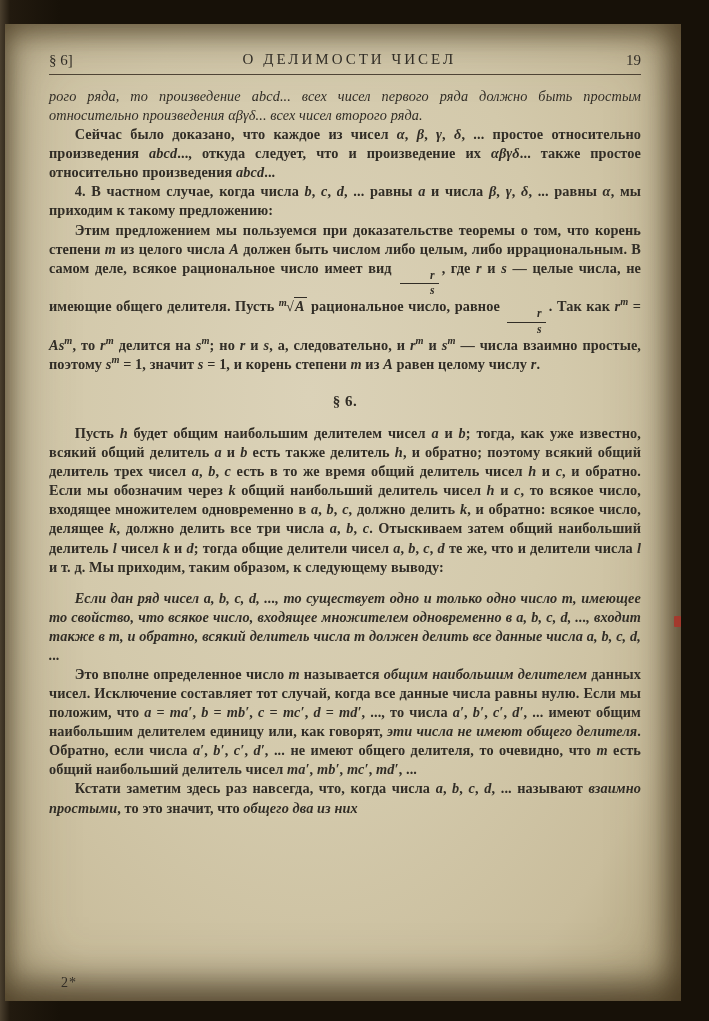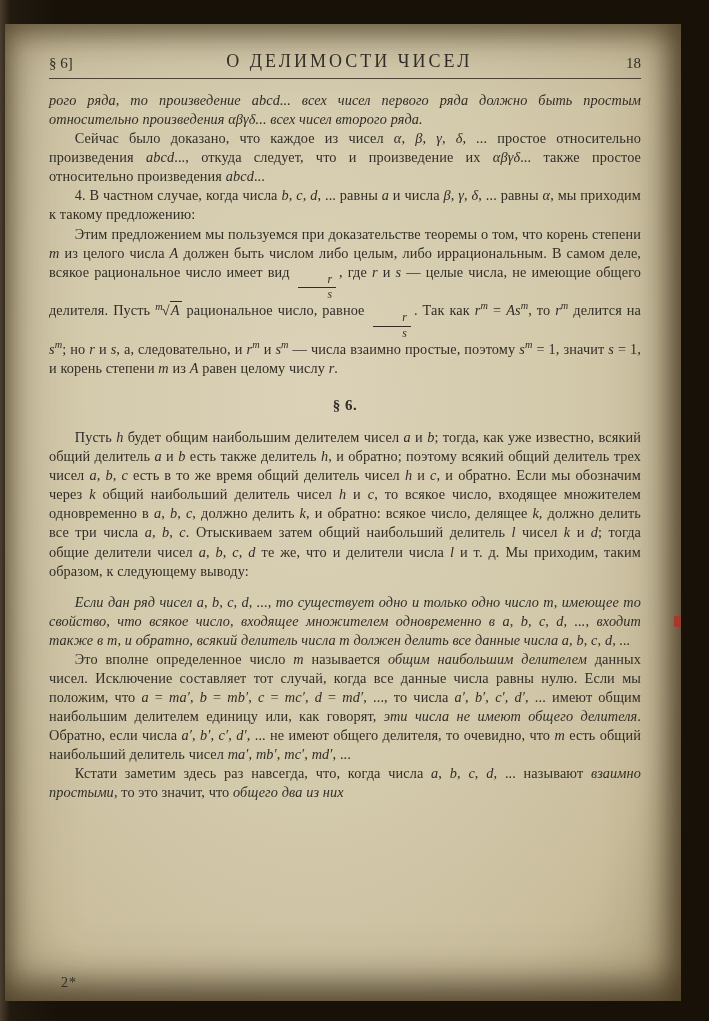--- a/index.html
+++ b/index.html
@@ -15,28 +15,28 @@
                inset 0 -20px 30px rgba(55,42,22,.55), inset 0 14px 22px rgba(73,57,30,.35);
     overflow:hidden;
     color:#312d26;
   }
   .header{
     display:flex;align-items:baseline;justify-content:space-between;
     margin:28px 40px 0 44px;padding-bottom:5px;
     border-bottom:1px solid rgba(55,46,34,.85);
     font-size:15px;
   }
-  .header .title{letter-spacing:3px;font-size:18px;transform:translateY(-1px);text-align:right;}
+  .header .title{letter-spacing:3px;font-size:15px;transform:translateY(-1px);text-align:right;}
   .body{
     margin:12px 40px 0 44px;
     font-size:14.3px;line-height:1.335;text-align:justify;
     letter-spacing:.1px;
   }
   .body p{margin:0;}
-  .body p.indent{text-indent:1.8em;}
+  .body p.indent{text-indent:1.8em;font-weight:bold;}
   .body p.italic{font-style:italic;margin-top:12px;}
   .body h2.heading{
     text-align:center;font-size:15px;font-weight:bold;
     margin:17px 0 13px;letter-spacing:.5px;
   }
   .body i{font-style:italic;}
   .body sup{font-size:.72em;line-height:0;}
   .frac{
     display:inline-flex;flex-direction:column;align-items:center;
     vertical-align:-6px;font-style:italic;line-height:1.05;
@@ -57,21 +57,21 @@
 </style>
 </head>
 <body>
 
 <div class="photo">
   <div class="paper">
 
     <div class="header">
       <span>§ 6]</span>
       <span class="title">О ДЕЛИМОСТИ ЧИСЕЛ</span>
-      <span>18</span>
+      <span>19</span>
     </div>
 
     <div class="body">
         <p class="cont italic">рого ряда, то произведение <i>abcd</i>... всех чисел первого ряда должно быть простым относительно произведения <i>αβγδ</i>... всех чисел второго ряда.</p>
         <p class="indent">Сейчас было доказано, что каждое из чисел <i>α</i>, <i>β</i>, <i>γ</i>, <i>δ</i>, ... простое относительно произведения <i>abcd</i>..., откуда следует, что и произведение их <i>αβγδ</i>... также простое относительно произведения <i>abcd</i>...</p>
         <p class="indent">4. В частном случае, когда числа <i>b</i>, <i>c</i>, <i>d</i>, ... равны <i>a</i> и числа <i>β</i>, <i>γ</i>, <i>δ</i>, ... равны <i>α</i>, мы приходим к такому предложению:</p>
         <p class="indent">Этим предложением мы пользуемся при доказательстве теоремы о том, что корень степени <i>m</i> из целого числа <i>A</i> должен быть числом либо целым, либо иррациональным. В самом деле, всякое рациональное число имеет вид <span class="frac">
             <span class="num">r</span>
             <span class="den">s</span>
           </span>, где <i>r</i> и <i>s</i> — целые числа, не имеющие общего делителя. Пусть <span class="root"><sup>m</sup>√<span class="rad">A</span></span> рациональное число, равное <span class="frac">

